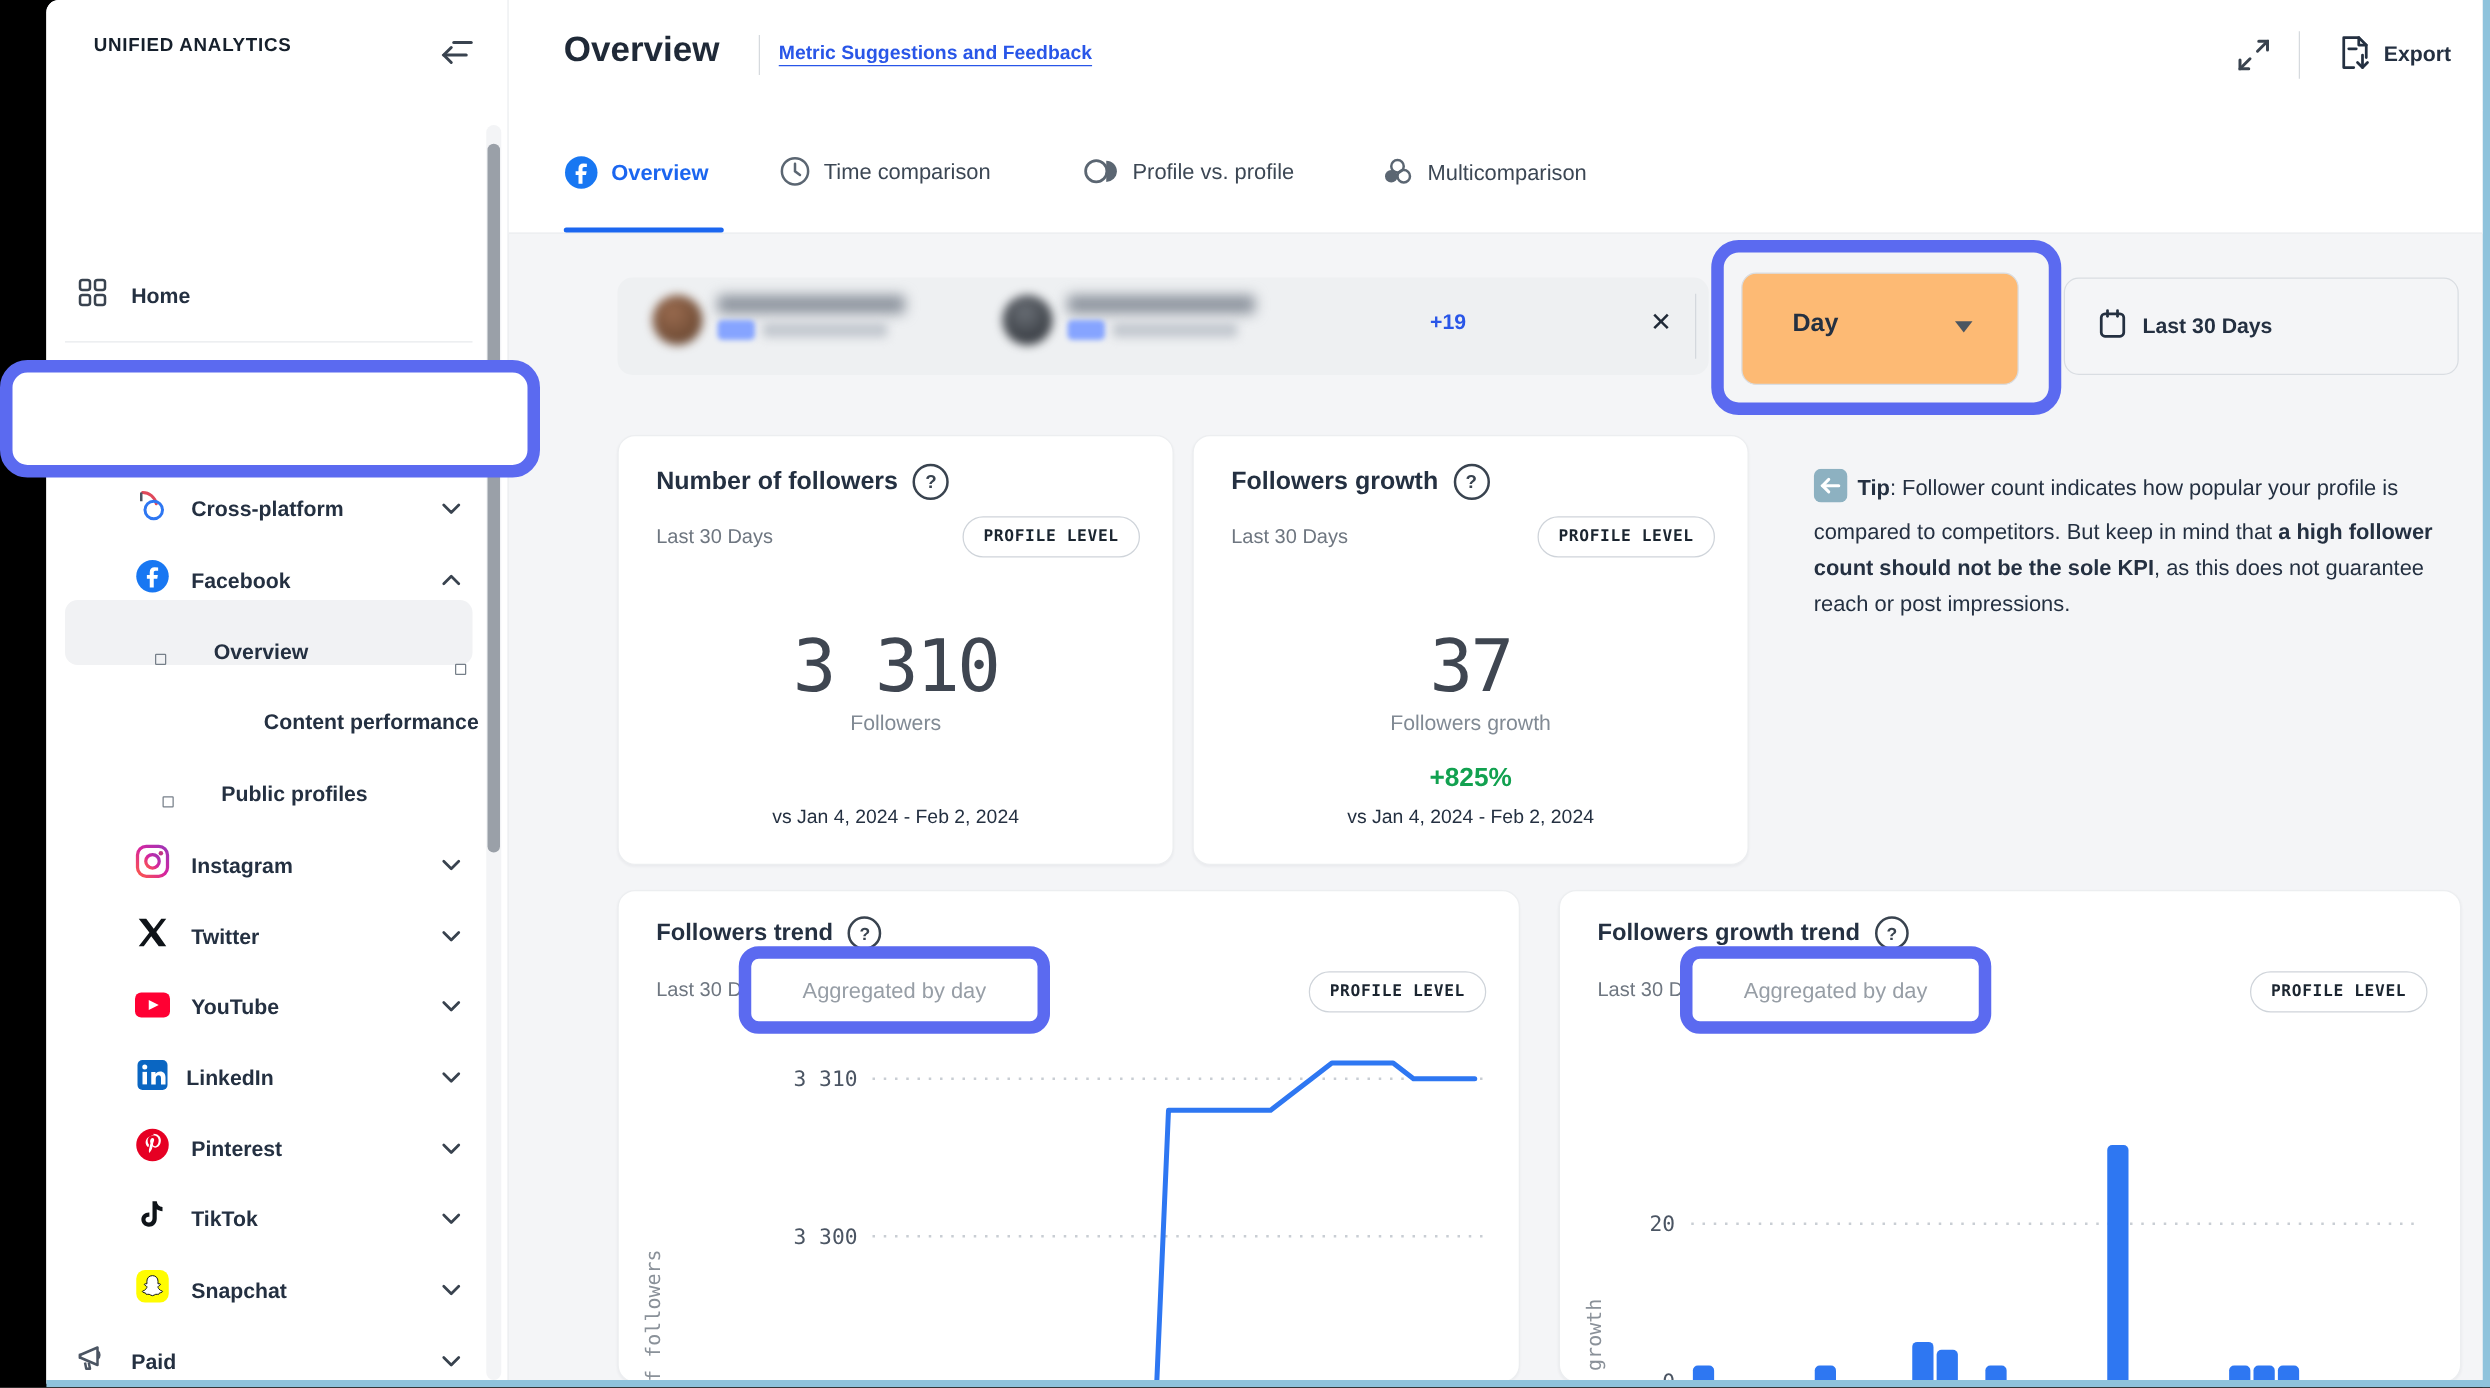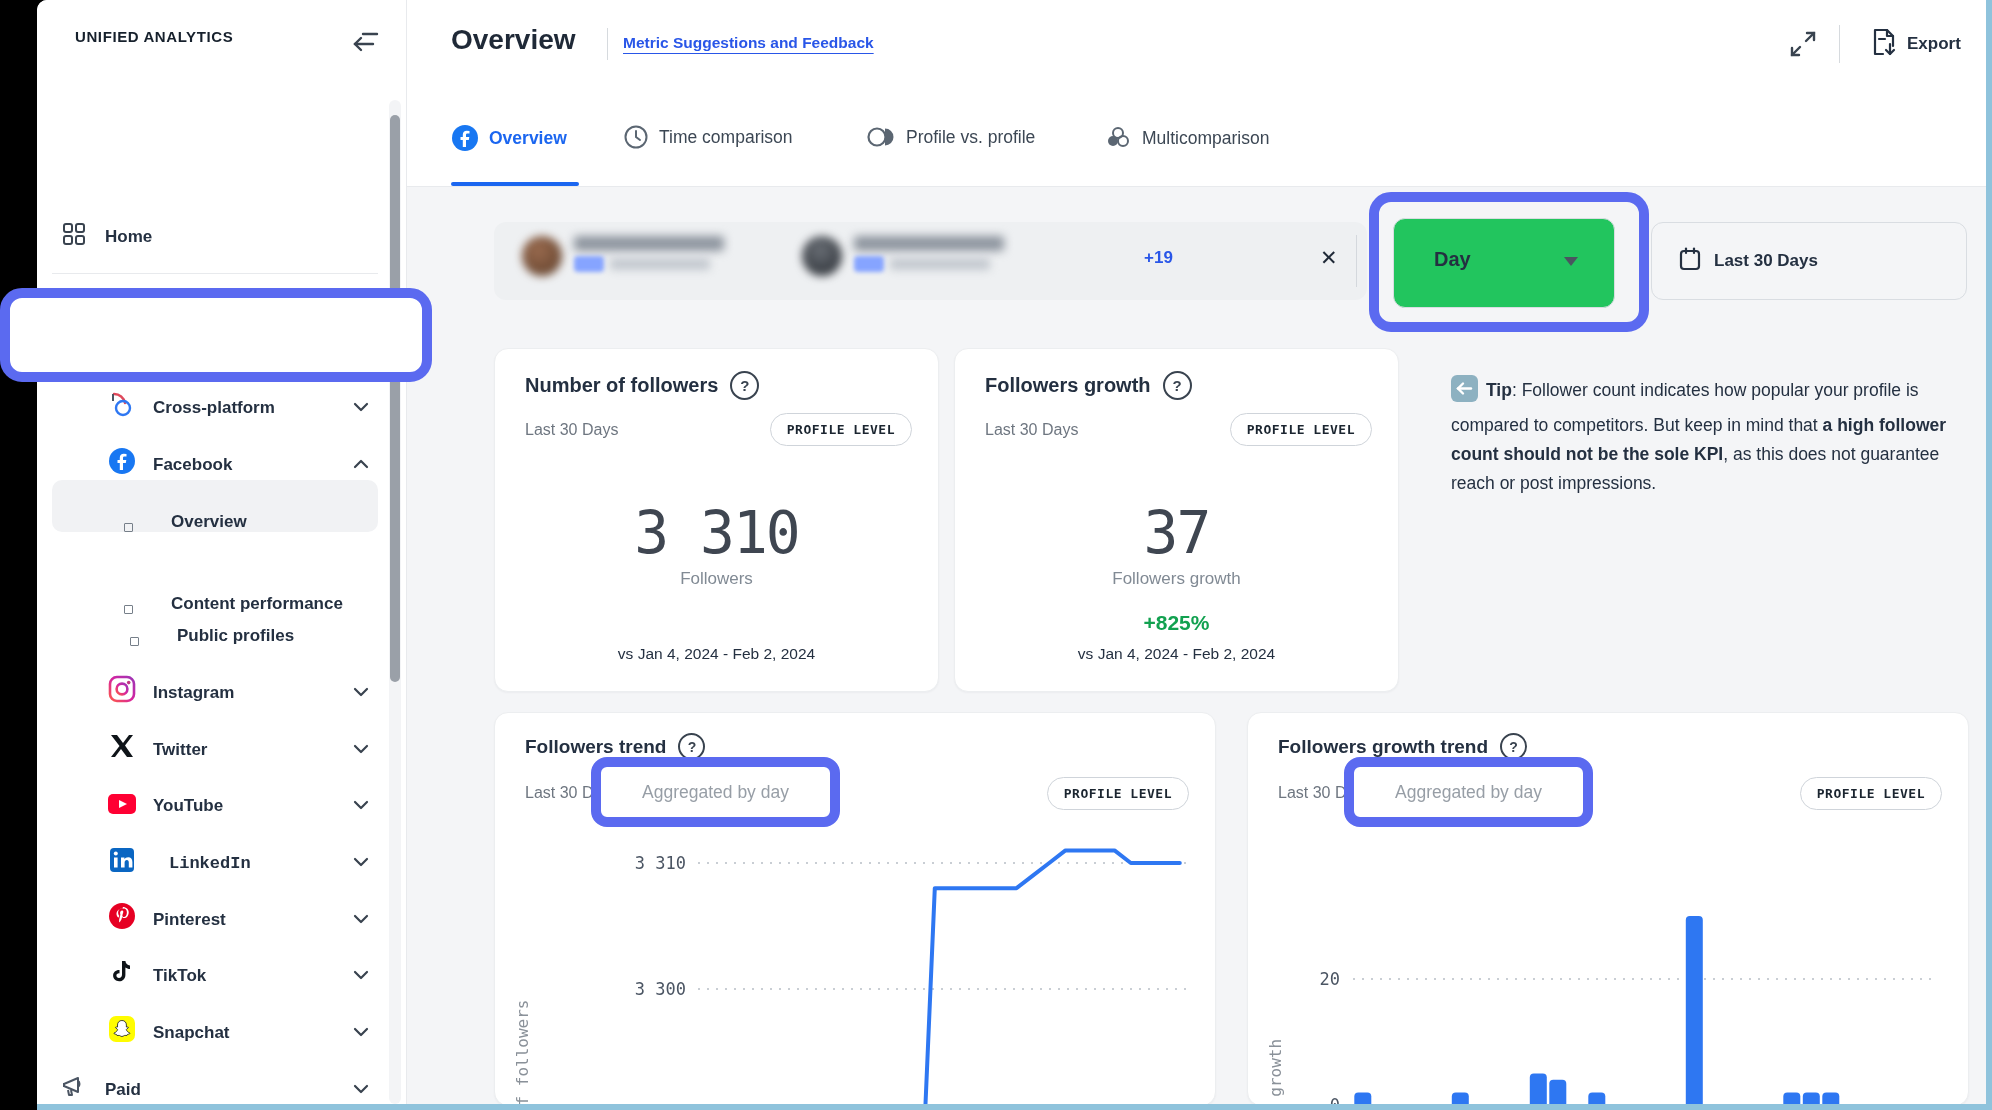--- a/index.html
+++ b/index.html
@@ -48,21 +48,21 @@
   #profilebar{position:absolute;left:87px;top:222px;width:873px;height:78px;background:#eef0f2;border-radius:12px;}
   .chip{position:absolute;top:14px;display:flex;gap:12px;}
   .chip .av{width:40px;height:40px;border-radius:50%;filter:blur(4px);}
   .chip .nm{width:150px;height:15px;border-radius:3px;background:#8d949e;filter:blur(5px);}
   .chip .sub{display:flex;gap:6px;margin-top:5px;align-items:center;}
   .chip .badge2{width:30px;height:16px;border-radius:4px;background:#86a4ff;filter:blur(2px);}
   .chip .nm2{width:100px;height:12px;border-radius:3px;background:#c3c8cf;filter:blur(4px);}
   #more-profiles{position:absolute;left:650px;top:26px;font-size:17px;font-weight:bold;color:#2956e8;cursor:pointer;}
   #close-x{position:absolute;left:826px;top:24px;font-size:21px;color:#1f2937;cursor:pointer;}
   #bar-divider{position:absolute;left:862px;top:13px;width:1px;height:52px;background:#d4d8dd;}
-  #day-select{position:absolute;left:986px;top:218px;width:220px;height:88px;background:#22c55e;border:1px solid #d9dde2;border-radius:12px;cursor:pointer;}
+  #day-select{position:absolute;left:986px;top:218px;width:220px;height:88px;background:#fdba74;border:1px solid #d9dde2;border-radius:12px;cursor:pointer;}
   #day-select .lbl{position:absolute;left:40px;top:29px;font-size:20px;font-weight:bold;color:#243041;}
   #day-select .caret{position:absolute;right:36px;top:38px;width:0;height:0;border-left:7px solid transparent;border-right:7px solid transparent;border-top:9px solid #4a5560;}
   #daterange{position:absolute;left:1244px;top:222px;width:316px;height:78px;border:1px solid #d9dde2;border-radius:12px;display:flex;align-items:center;gap:12px;padding-left:26px;box-sizing:border-box;cursor:pointer;font-size:17px;font-weight:bold;color:#243041;}
 
   
   .card{position:absolute;background:#fff;border:1px solid #eceef0;border-radius:14px;box-shadow:0 1px 2px rgba(20,30,50,.04);}
   .kpi-title{position:absolute;left:30px;top:22px;font-size:20px;font-weight:bold;color:#243041;display:flex;align-items:center;gap:12px;}
   .kpi-period{position:absolute;left:30px;top:72px;font-size:16px;color:#6e7680;}
   .badge{position:absolute;font-family:"DejaVu Sans Mono",monospace;font-size:13px;font-weight:bold;letter-spacing:.5px;color:#1b2530;border:1.5px solid #cfd4da;border-radius:999px;background:#fff;padding:8px 16px;}
   .kpi-value{position:absolute;left:0;width:100%;top:150px;text-align:center;font-size:58px;font-weight:500;color:#3f4651;font-family:"DejaVu Sans Mono",monospace;letter-spacing:-2px;}
@@ -137,21 +137,21 @@
                 <polyline points="2,9 8,3 14,9"></polyline>
               </svg></span>
           </div>
           <div class="side-sel" style="top: 480px;"></div>
           <div class="side-item" style="left: 76px; top: 480px; width: 270px; gap: 28px;">
             <span style="display:inline-flex;width:30px;justify-content:center;">
               <span class="bullet"></span>
             </span>
     <span>Overview</span>
     </div>
-          <div class="side-item" style="left: 76px; top: 562px; width: 270px; gap: 28px;">
+          <div class="side-item" style="left: 76px; top: 531px; width: 270px; gap: 28px; flex-direction: column;">
             <span style="display:inline-flex;width:30px;justify-content:center;">
               <span class="bullet"></span>
             </span>
     <span>Content performance</span>
     </div>
           <div class="side-item" style="left: 82px; top: 594px; width: 270px; gap: 28px;">
             <span style="display:inline-flex;width:30px;justify-content:center;">
               <span class="bullet"></span>
             </span>
     <span>Public profiles</span>
@@ -192,21 +192,21 @@
               <svg width="30" height="24" viewBox="0 0 30 24">
                 <rect x="1" y="2" width="28" height="20" rx="5" fill="#f03"></rect>
                 <path d="M12 8 l8 4 -8 4 z" fill="#fff"></path>
               </svg>
             </span>
     <span>YouTube</span>
     <span class="chev" style="right:14px;"><svg width="16" height="12" viewBox="0 0 16 12" fill="none" stroke="#39434f" stroke-width="2.2" stroke-linecap="round" stroke-linejoin="round">
                 <polyline points="2,3 8,9 14,3"></polyline>
               </svg></span>
           </div>
-          <div class="side-item" style="left: 70px; top: 821px; width: 276px; gap: 32px; font-family: Liberation Mono, monospace;">
+          <div class="side-item" style="left: 70px; top: 821px; width: 276px; gap: 12px;">
             <span style="display:inline-flex;width:30px;justify-content:center;">
               <svg width="26" height="26" viewBox="0 0 26 26">
                 <rect x="1" y="1" width="24" height="24" rx="4" fill="#0a66c2"></rect>
                 <rect x="5" y="10.5" width="3.6" height="10" fill="#fff"></rect>
                 <circle cx="6.8" cy="6.6" r="2" fill="#fff"></circle>
                 <path d="M12 10.5 h3.4 v1.6 c.7-1 1.9-1.9 3.8-1.9 2.7 0 4.2 1.7 4.2 4.8 v5.5 h-3.6 v-5 c0-1.5-.6-2.4-1.9-2.4-1.4 0-2.3 1-2.3 2.6 v4.8 H12 z" fill="#fff"></path>
               </svg>
             </span>
     <span>LinkedIn</span>
     <span class="chev" style="right:14px;"><svg width="16" height="12" viewBox="0 0 16 12" fill="none" stroke="#39434f" stroke-width="2.2" stroke-linecap="round" stroke-linejoin="round">

